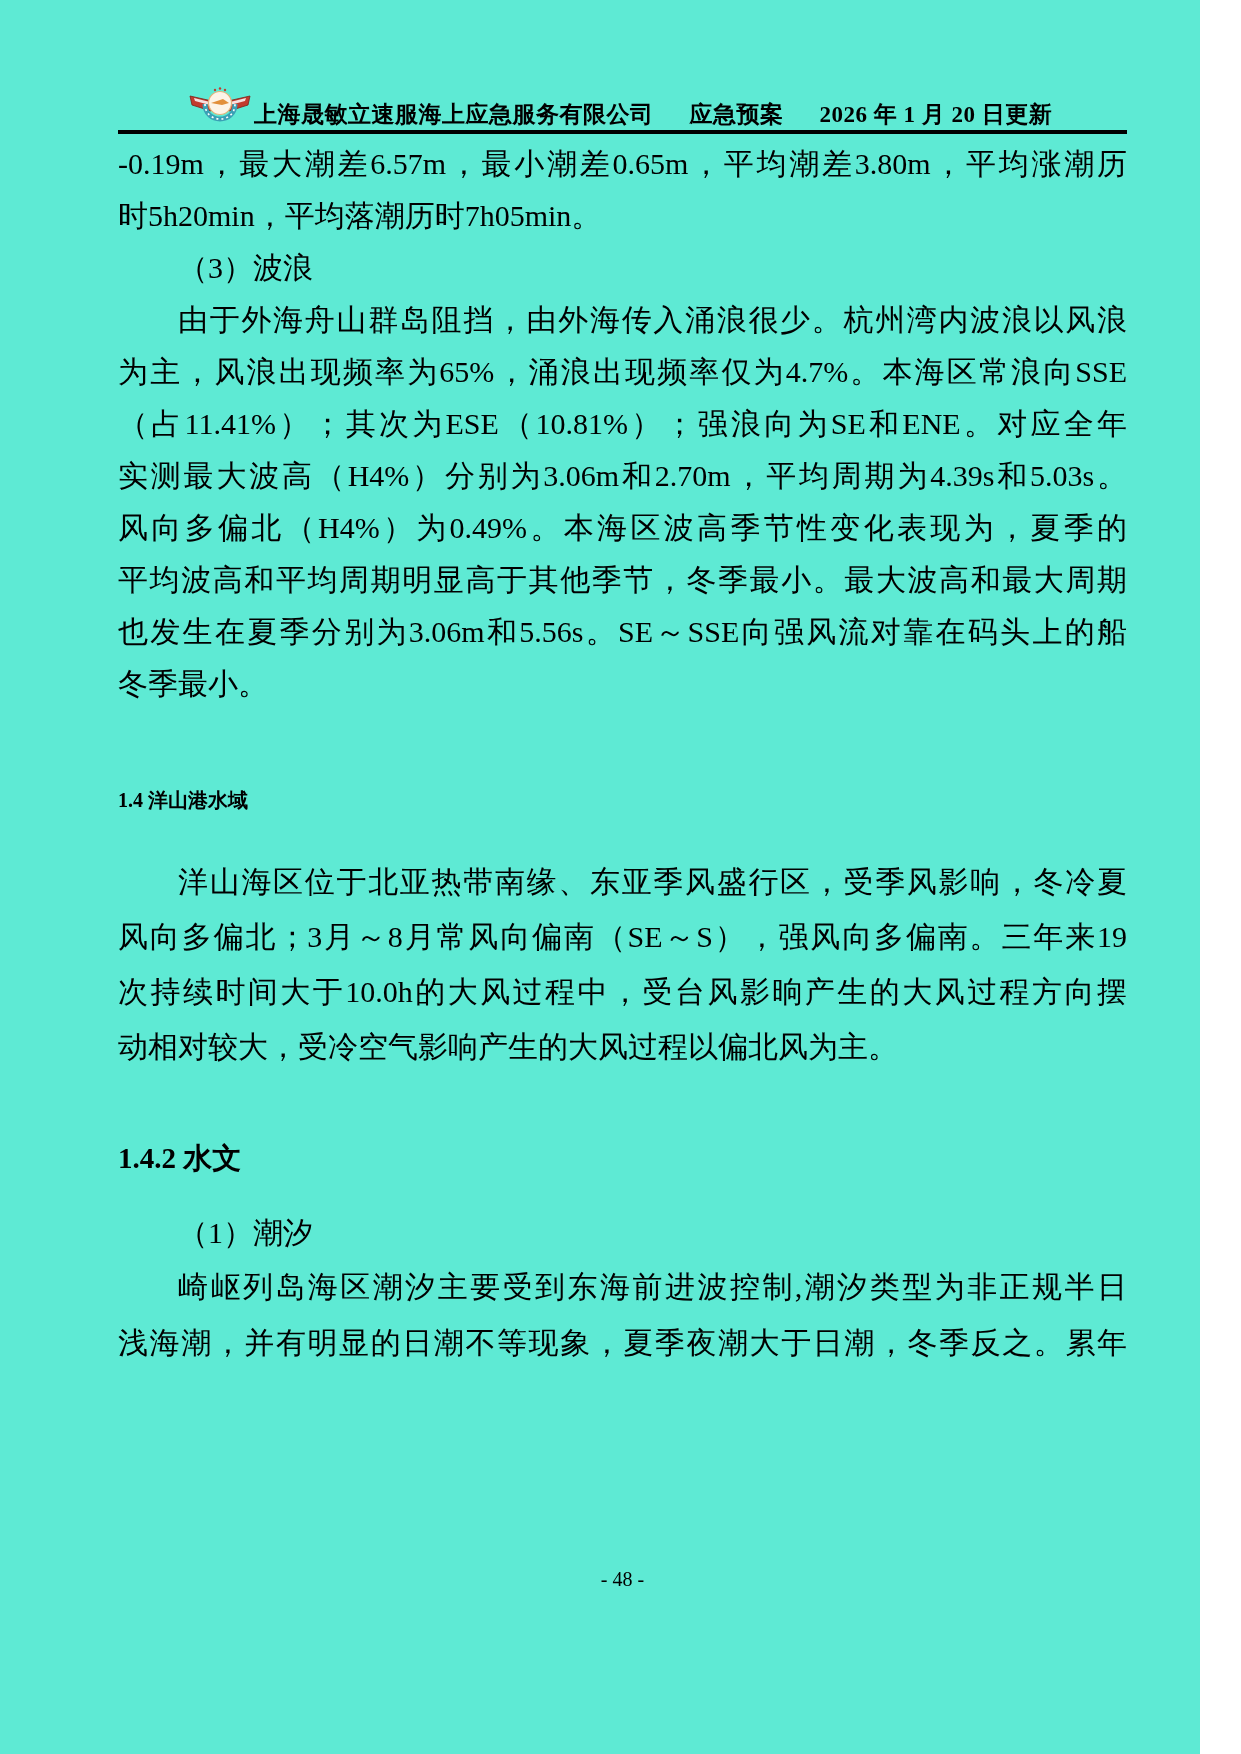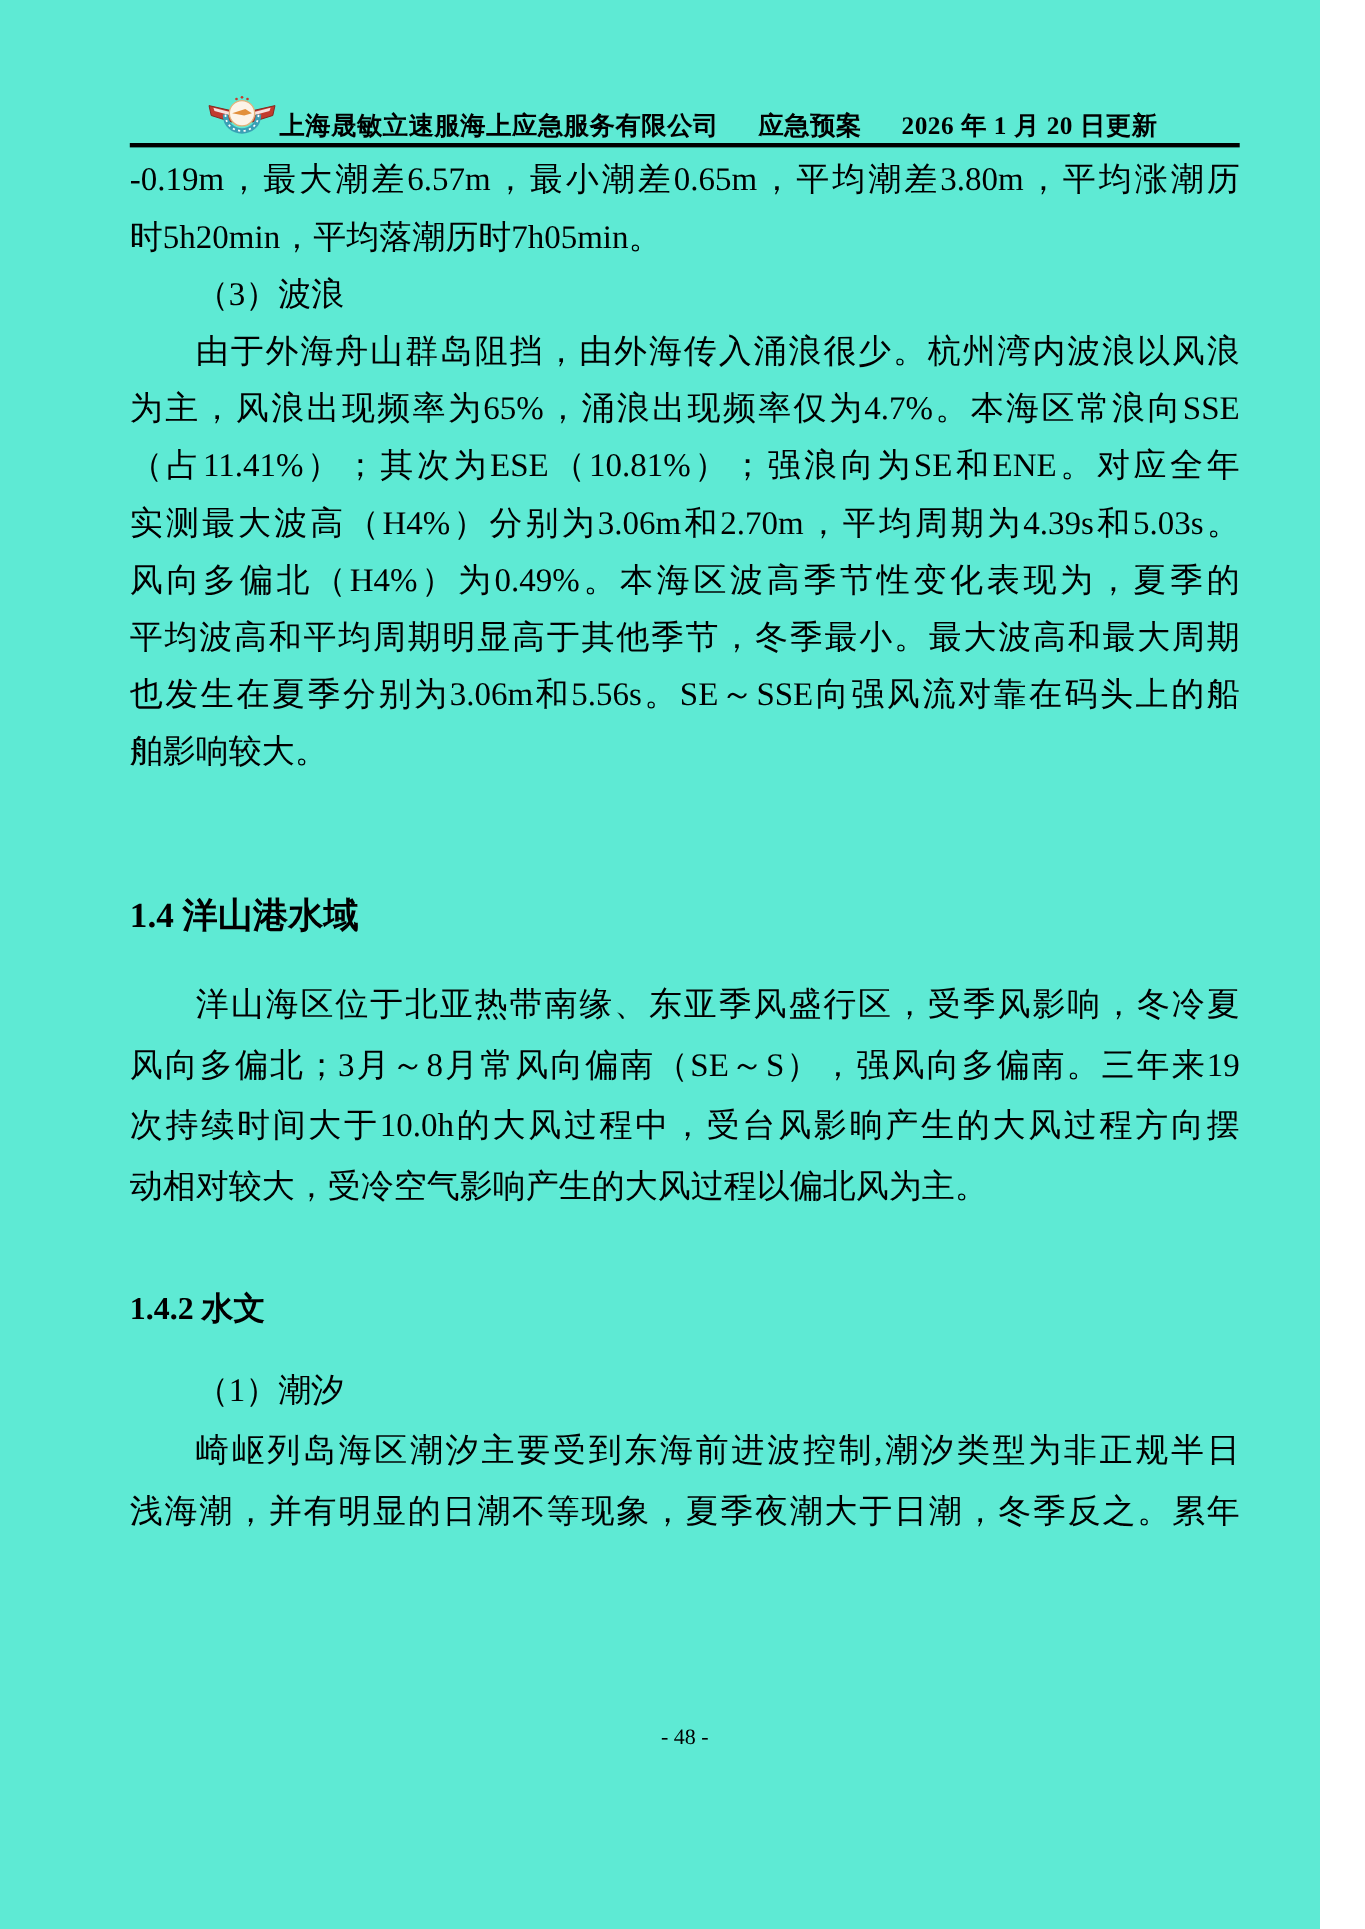--- a/index.html
+++ b/index.html
@@ -32,22 +32,22 @@
     position:absolute; left:118px; top:138px;
     width:1009px;
     font-size:30px; line-height:52px;
   }
   .para .line { text-align:justify; text-align-last:justify; }
   .para .line.last { text-align-last:left; }
   .para.indent .line:first-child { text-indent:2em; }
   .para.tall { line-height:55px; }
   .para.wide { line-height:56px; }
   .h-major {
-    font-size:32px; font-weight:bold; line-height:52px;
-    margin-top:96px;
+    font-size:20px; font-weight:bold; line-height:52px;
+    margin-top:64px;
   }
   .h-minor {
     font-size:29px; font-weight:bold; line-height:52px;
   }
   .h-141 { margin-top:44px; }
   .p-meteo { margin-top:28px; }
   .h-142 { margin-top:58px; }
   .sub-label { margin-top:23px; }
   
   .footer {
@@ -97,21 +97,21 @@
     </div>
 
     <div class="para indent">
         <div class="line">由于外海舟山群岛阻挡，由外海传入涌浪很少。杭州湾内波浪以风浪</div>
         <div class="line">为主，风浪出现频率为65%，涌浪出现频率仅为4.7%。本海区常浪向SSE</div>
         <div class="line">（占11.41%）；其次为ESE（10.81%）；强浪向为SE和ENE。对应全年</div>
         <div class="line">实测最大波高（H4%）分别为3.06m和2.70m，平均周期为4.39s和5.03s。</div>
         <div class="line">风向多偏北（H4%）为0.49%。本海区波高季节性变化表现为，夏季的</div>
         <div class="line">平均波高和平均周期明显高于其他季节，冬季最小。最大波高和最大周期</div>
         <div class="line">也发生在夏季分别为3.06m和5.56s。SE～SSE向强风流对靠在码头上的船</div>
-        <div class="line last">舶影响较大。</div>
+        <div class="line last">冬季最小。</div>
       </div>
 
     <div class="h-major">1.4 洋山港水域</div>
 
 
     <div class="para indent tall p-meteo">
         <div class="line">洋山海区位于北亚热带南缘、东亚季风盛行区，受季风影响，冬冷夏</div>
         <div class="line">风向多偏北；3月～8月常风向偏南（SE～S），强风向多偏南。三年来19</div>
         <div class="line">次持续时间大于10.0h的大风过程中，受台风影晌产生的大风过程方向摆</div>
         <div class="line last">动相对较大，受冷空气影响产生的大风过程以偏北风为主。</div>

